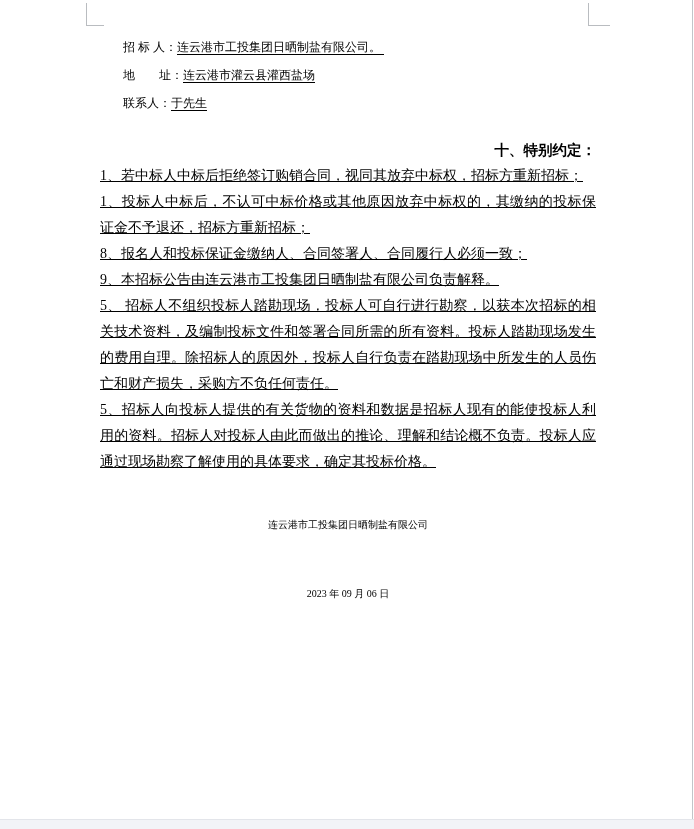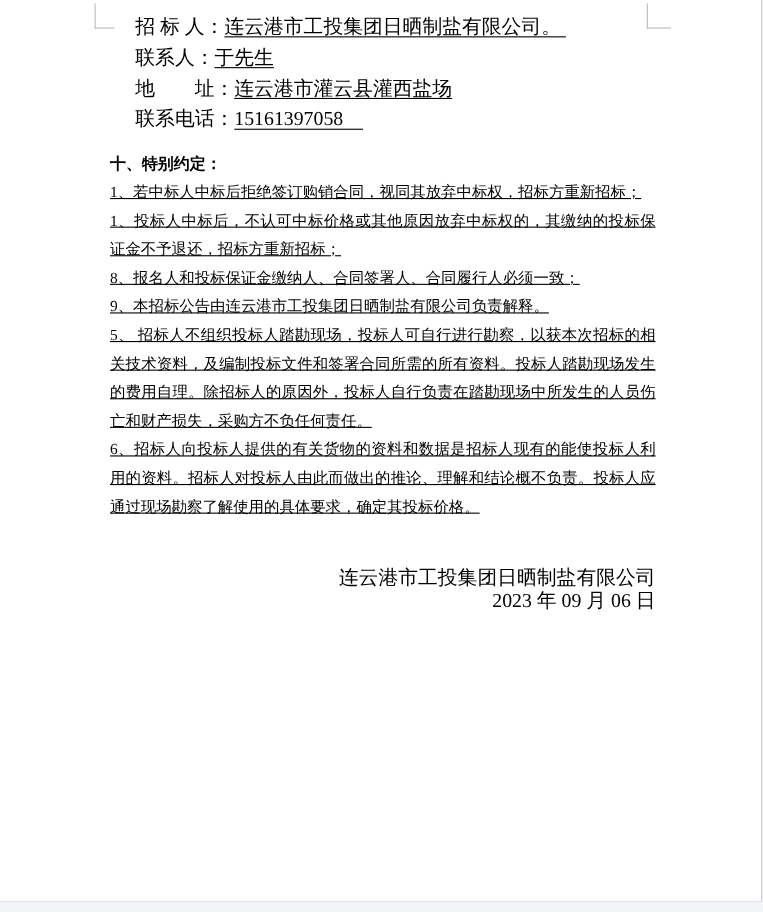--- a/index.html
+++ b/index.html
@@ -25,23 +25,23 @@
     position: absolute;
     border-left: 1px solid #b9bcc0;
     border-bottom: 1px solid #b9bcc0;
   }
   .crop-mark.tl { left: 86px;  top: 3px; width: 17px; height: 22px; }
   .crop-mark.tr { left: 588px; top: 3px; width: 21px; height: 22px; }
 
   
   .contact {
     position: absolute;
-    top: 10px;
+    top: 33px;
     left: 123px;
-    font-size: 18px;
+    font-size: 12px;
     line-height: 28px;
     white-space: nowrap;
   }
   .contact .row { height: 28px; }
   .contact .label { white-space: pre; }
   .underlined {
     text-decoration: underline;
     text-underline-offset: 3px;
     white-space: pre;
   }
@@ -52,39 +52,40 @@
     top: 137px;
     left: 100px;
     width: 496px;
     font-size: 14px;
     line-height: 26px;
   }
   .section-heading {
     font-weight: bold;
     font-size: 14.5px;
     line-height: 26px;
+    text-align: right;
   }
   .body-text p {
     margin: 0;
     text-align: justify;
     text-justify: inter-ideograph;
     text-decoration: underline;
   }
 
   
   .sig {
     position: absolute;
     left: 100px;
     width: 496px;
-    text-align: right;
-    font-size: 18px;
+    text-align: center;
+    font-size: 10px;
     line-height: 26px;
   }
   .sig.company { top: 512px; }
-  .sig.sigdate { top: 533px; }
+  .sig.sigdate { top: 581px; }
 
   
   .right-edge {
     position: absolute;
     left: 692px;
     top: 0;
     width: 1px;
     height: 820px;
     background: #c2c5c9;
   }
@@ -105,38 +106,35 @@
 <div class="page">
 
   <div class="crop-mark tl"></div>
   <div class="crop-mark tr"></div>
 
   <div class="contact">
     <div class="row">
       <span class="label">招 标 人：</span><span class="underlined">连云港市工投集团日晒制盐有限公司。 </span>
     </div>
     <div class="row">
-      <span class="label">联系人：</span><span class="underlined">于先生</span>
-    </div>
-    <div class="row">
       <span class="label">地　　址：</span><span class="underlined">连云港市灌云县灌西盐场</span>
     </div>
     <div class="row">
-      <span class="label">联系电话：</span><span class="underlined">15161397058    </span>
+      <span class="label">联系人：</span><span class="underlined">于先生</span>
     </div>
   </div>
 
   <div class="body-text">
     <div class="section-heading">十、特别约定：</div>
     <p>1、若中标人中标后拒绝签订购销合同，视同其放弃中标权，招标方重新招标；</p>
     <p>1、投标人中标后，不认可中标价格或其他原因放弃中标权的，其缴纳的投标保证金不予退还，招标方重新招标；</p>
     <p>8、报名人和投标保证金缴纳人、合同签署人、合同履行人必须一致；</p>
     <p>9、本招标公告由连云港市工投集团日晒制盐有限公司负责解释。</p>
     <p>5、 招标人不组织投标人踏勘现场，投标人可自行进行勘察，以获本次招标的相关技术资料，及编制投标文件和签署合同所需的所有资料。投标人踏勘现场发生的费用自理。除招标人的原因外，投标人自行负责在踏勘现场中所发生的人员伤亡和财产损失，采购方不负任何责任。</p>
-    <p>6、招标人向投标人提供的有关货物的资料和数据是招标人现有的能使投标人利用的资料。招标人对投标人由此而做出的推论、理解和结论概不负责。投标人应通过现场勘察了解使用的具体要求，确定其投标价格。</p>
+    <p>5、招标人向投标人提供的有关货物的资料和数据是招标人现有的能使投标人利用的资料。招标人对投标人由此而做出的推论、理解和结论概不负责。投标人应通过现场勘察了解使用的具体要求，确定其投标价格。</p>
   </div>
 
   <div class="sig company">连云港市工投集团日晒制盐有限公司</div>
   <div class="sig sigdate">2023 年 09 月 06 日</div>
 
   <div class="right-edge"></div>
   <div class="bottom-strip"></div>
 
 </div>
 

